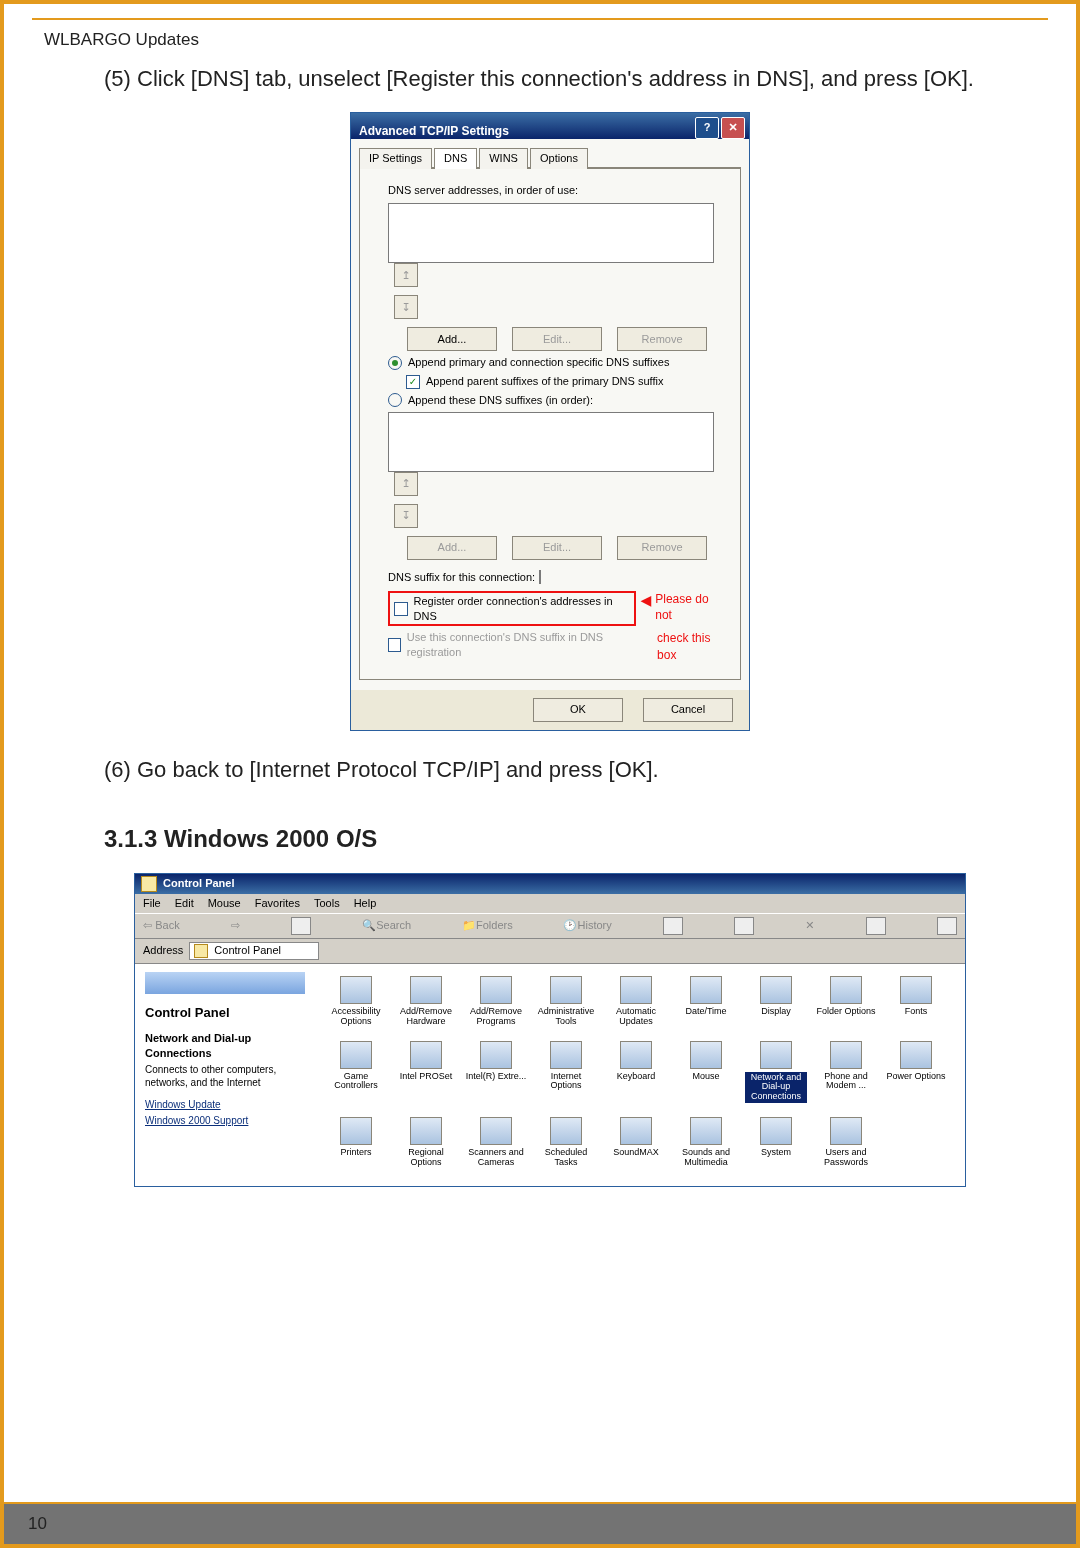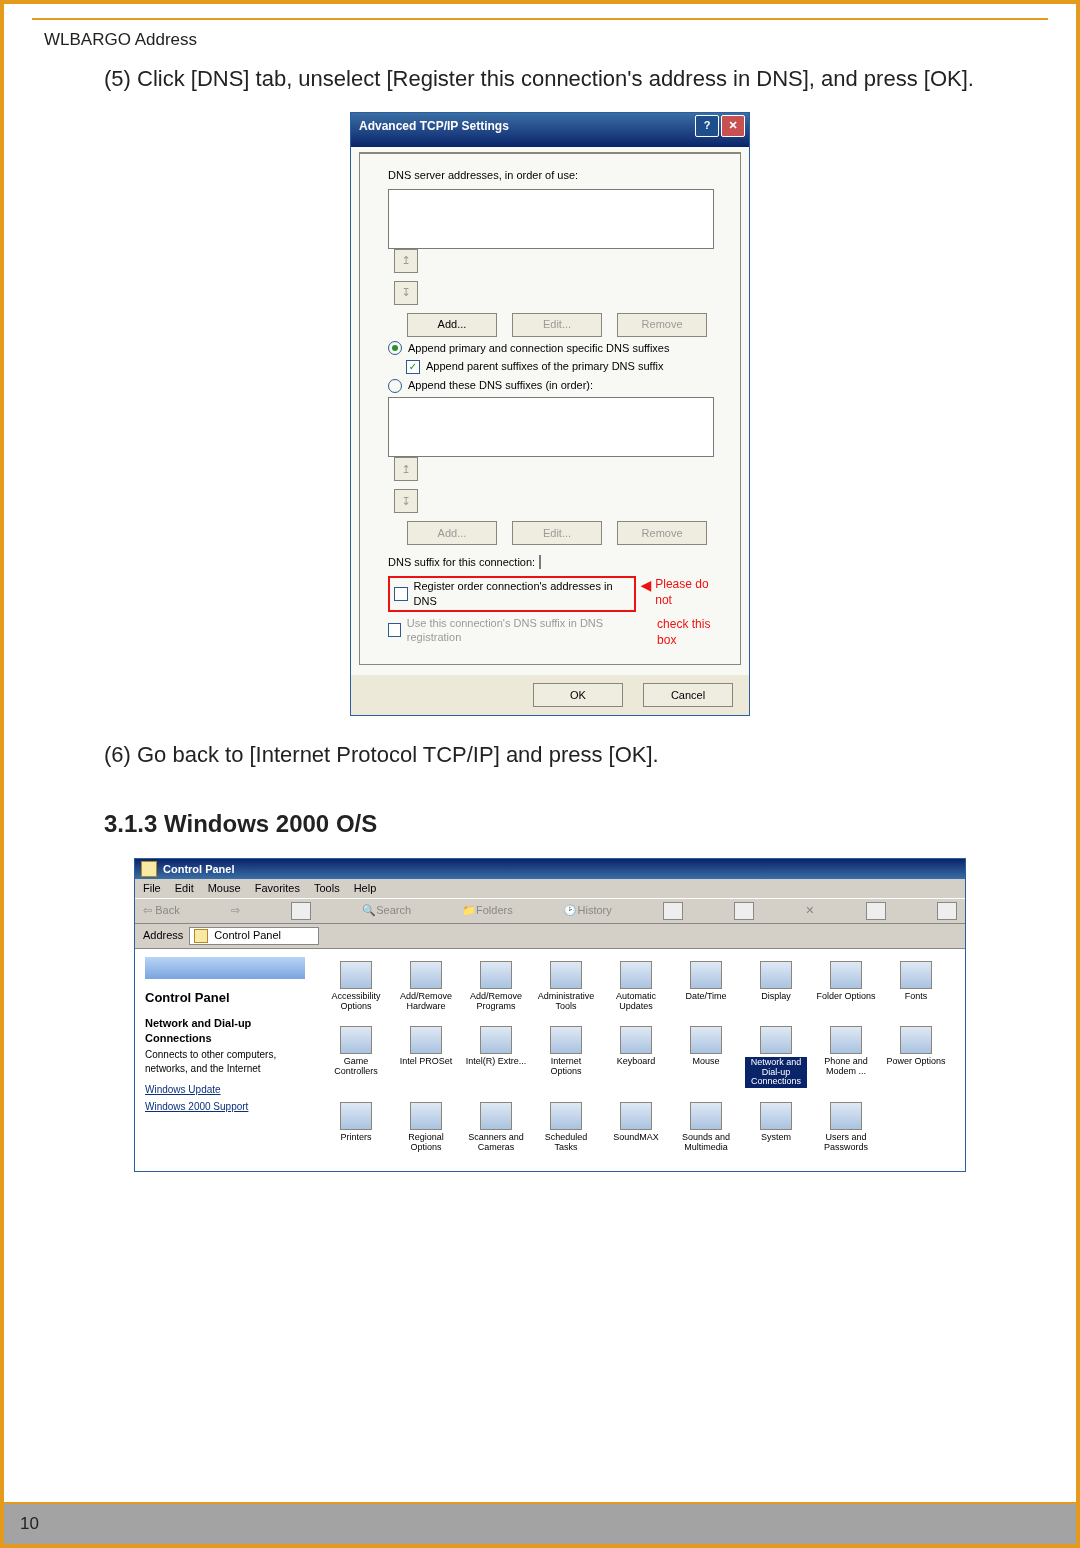--- a/index.html
+++ b/index.html
@@ -27,24 +27,24 @@
   .xp-dialog {
     width: 398px;
     margin: 14px auto 6px auto;
     border: 1px solid #2a5f9e;
     background: #ece9d8;
     font-family: Tahoma, Arial, sans-serif;
     font-size: 11px;
     color: #000;
   }
   .xp-titlebar {
-    display: flex; align-items: center;
+    display: flex; align-items: flex-end;
     height: 26px;
     background: linear-gradient(#3b6ea5,#0a246a);
-    padding: 0 4px 8px 8px;
+    padding: 0 4px 0 8px;
     color: #fff;
   }
   .xp-title { flex: 1; font-weight: 700; font-size: 12px; }
   .xp-winbtn {
     width: 22px; height: 20px; margin-left: 2px;
     display: inline-flex; justify-content: center; align-items: center;
     border: 1px solid #fff; border-radius: 2px;
   }
   .xp-help { background: #1e4e8c; font-weight: 700; }
   .xp-close { background: #c75050; font-weight: 700; }
@@ -118,41 +118,47 @@
   .cp-link { color: #0b2f7a; text-decoration: underline; font-size: 10px; display: block; margin-top: 3px; }
 
   .cp-grid { flex: 1; padding: 8px 6px; display: flex; flex-wrap: wrap; align-content: flex-start; }
   .cp-item { width: 62px; text-align: center; margin: 4px 4px 10px 4px; }
   .cp-item .ic { width: 30px; height: 26px; margin: 0 auto 3px auto; border: 1px solid #8a867a; background: linear-gradient(#dfe9f5,#aac3e0); }
   .cp-item .lbl { font-size: 9px; line-height: 1.1; }
   .cp-item.highlighted .lbl { background: #0a246a; color: #fff; display: inline-block; padding: 1px 2px; }
 
   .page-footer {
     position: absolute; bottom: 0; left: 0; right: 0;
-    height: 40px; background: #a3a3a3; border-top: 2px solid #e39a1d;
-    display: flex; align-items: center; padding: 0 16px; font-size: 17px;
+    height: 40px; background: #737373; border-top: 2px solid #e39a1d;
+    display: flex; align-items: center; padding: 0 24px; font-size: 17px;
   }
 </style>
 </head>
 <body>
 
 <div class="page">
   <div class="top-rule"></div>
-  <div class="header-label">WLBARGO Address</div>
+  <div class="header-label">WLBARGO Updates</div>
 
   <div class="content">
     <div class="step">(5) Click [DNS] tab, unselect [Register this connection's address in DNS], and press [OK].</div>
 
     <div class="xp-dialog">
       <div class="xp-titlebar">
         <span class="xp-title">Advanced TCP/IP Settings</span>
         <span class="xp-winbtn xp-help">?</span>
         <span class="xp-winbtn xp-close">✕</span>
       </div>
       <div class="xp-body">
+        <div class="xp-tabs">
+          <span class="xp-tab">IP Settings</span>
+          <span class="xp-tab-active">DNS</span>
+          <span class="xp-tab">WINS</span>
+          <span class="xp-tab">Options</span>
+        </div>
         <div class="tabs-underline"></div>
 
         <div class="pane">
           <div class="field-label">DNS server addresses, in order of use:</div>
           <div>
             <span class="listbox"></span>
             <span class="arrow-col">
               <span class="arrow-btn disabled">↥</span>
               <span class="arrow-btn disabled">↧</span>
             </span>

